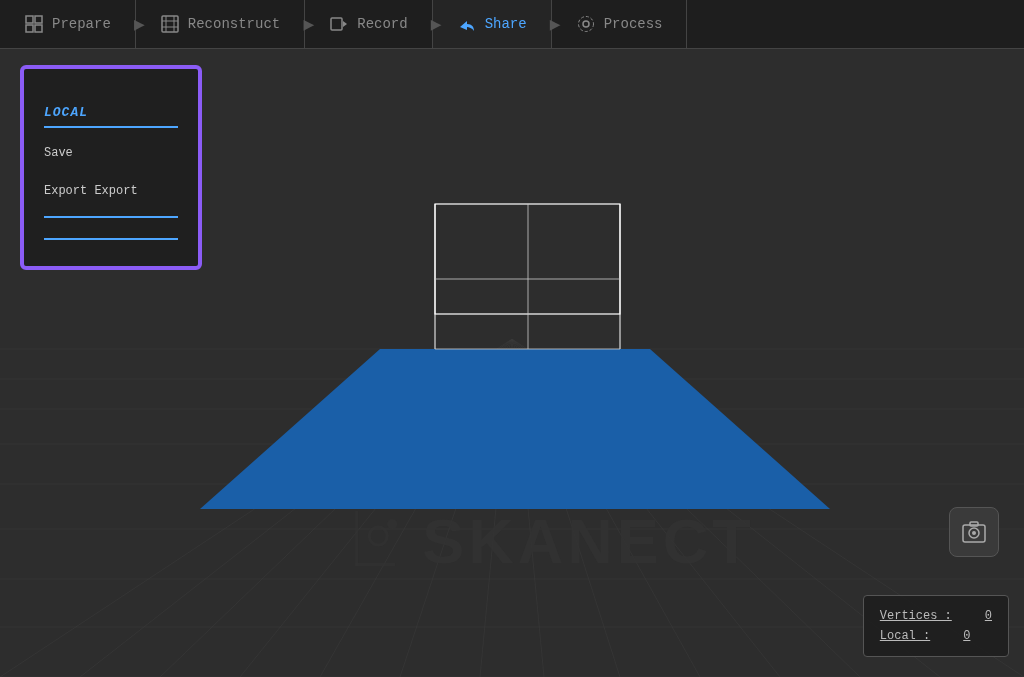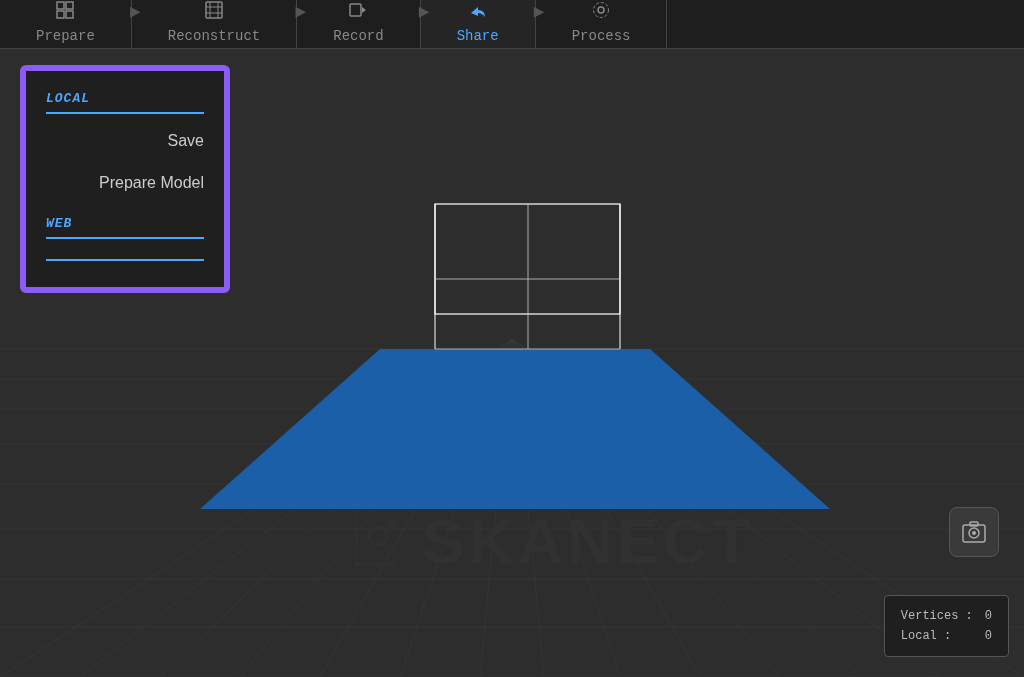--- a/index.html
+++ b/index.html
@@ -20,29 +20,28 @@
       height: 49px;
       background: #1e1e1e;
       border-bottom: 1px solid #444;
       align-items: stretch;
     }
 
     .nav-item {
       display: flex;
       align-items: center;
       gap: 8px;
-      padding: 0 36px;
+      padding: 0 24px;
       color: #888;
       font-size: 14px;
       font-family: 'Courier New', monospace;
       cursor: pointer;
       position: relative;
       text-decoration: none;
       border-right: 1px solid #444;
-      flex-direction: column;
     }
 
     .nav-item:after {
       content: '▶';
       position: absolute;
       right: -10px;
       color: #555;
       font-size: 18px;
       z-index: 10;
     }
@@ -61,25 +60,25 @@
       align-items: center;
       justify-content: center;
       font-size: 16px;
     }
 
     
     .sidebar {
       position: absolute;
       left: 20px;
       top: 65px;
-      width: 210px;
+      width: 182px;
       background: rgba(30,30,30,0.9);
-      border: 6px solid #8b5cf6;
+      border: 4px solid #8b5cf6;
       border-radius: 6px;
-      padding: 12px 0 16px;
+      padding: 28px 0 16px;
     }
 
     .sidebar-section-label {
       color: #4da6ff;
       font-family: 'Courier New', monospace;
       font-size: 13px;
       font-weight: bold;
       font-style: italic;
       padding: 8px 20px 4px;
       text-transform: uppercase;
@@ -87,25 +86,25 @@
     }
 
     .sidebar-divider {
       height: 2px;
       background: #4da6ff;
       margin: 2px 20px 10px;
     }
 
     .sidebar-item {
       color: #ccc;
-      font-family: Liberation Sans, sans-serif;
-      font-size: 16px;
+      font-family: Liberation Mono, monospace;
+      font-size: 12px;
       padding: 8px 20px;
       cursor: pointer;
-      text-align: right;
+      text-align: left;
     }
 
     .sidebar-spacer {
       height: 8px;
     }
 
     
     .viewport {
       position: absolute;
       left: 0;
@@ -176,23 +175,23 @@
       border-radius: 4px;
       padding: 10px 16px;
       font-family: 'Courier New', monospace;
       font-size: 12px;
       color: #bbb;
       min-width: 120px;
     }
 
     .stats-row {
       display: flex;
-      justify-content: space-between;
-      gap: 12px;
+      gap: 33px;
       padding: 3px 0;
+      text-decoration: underline;
     }
   </style>
 </head>
 <body>
 
 <div class="top-nav">
   <div class="nav-item">
     <span class="nav-icon">
       <svg width="18" height="18" viewBox="0 0 18 18" fill="#888">
         <rect x="1" y="1" width="7" height="7" fill="none" stroke="#888" stroke-width="1.5"></rect>
@@ -324,23 +323,22 @@
     </div>
   </div>
 </div>
 
 <div class="sidebar">
 
   <div class="sidebar-section-label">Local</div>
   <div class="sidebar-divider"></div>
   <div class="sidebar-item">Save</div>
   <div class="sidebar-spacer"></div>
-  <div class="sidebar-item">Prepare Model</div>
+  <div class="sidebar-item">Export Export</div>
 
   <div class="sidebar-spacer"></div>
 
-  <div class="sidebar-section-label">Web</div>
   <div class="sidebar-divider"></div>
 
   <div class="sidebar-spacer"></div>
 
   <div class="sidebar-divider"></div>
 </div>
 
 </body></html>

